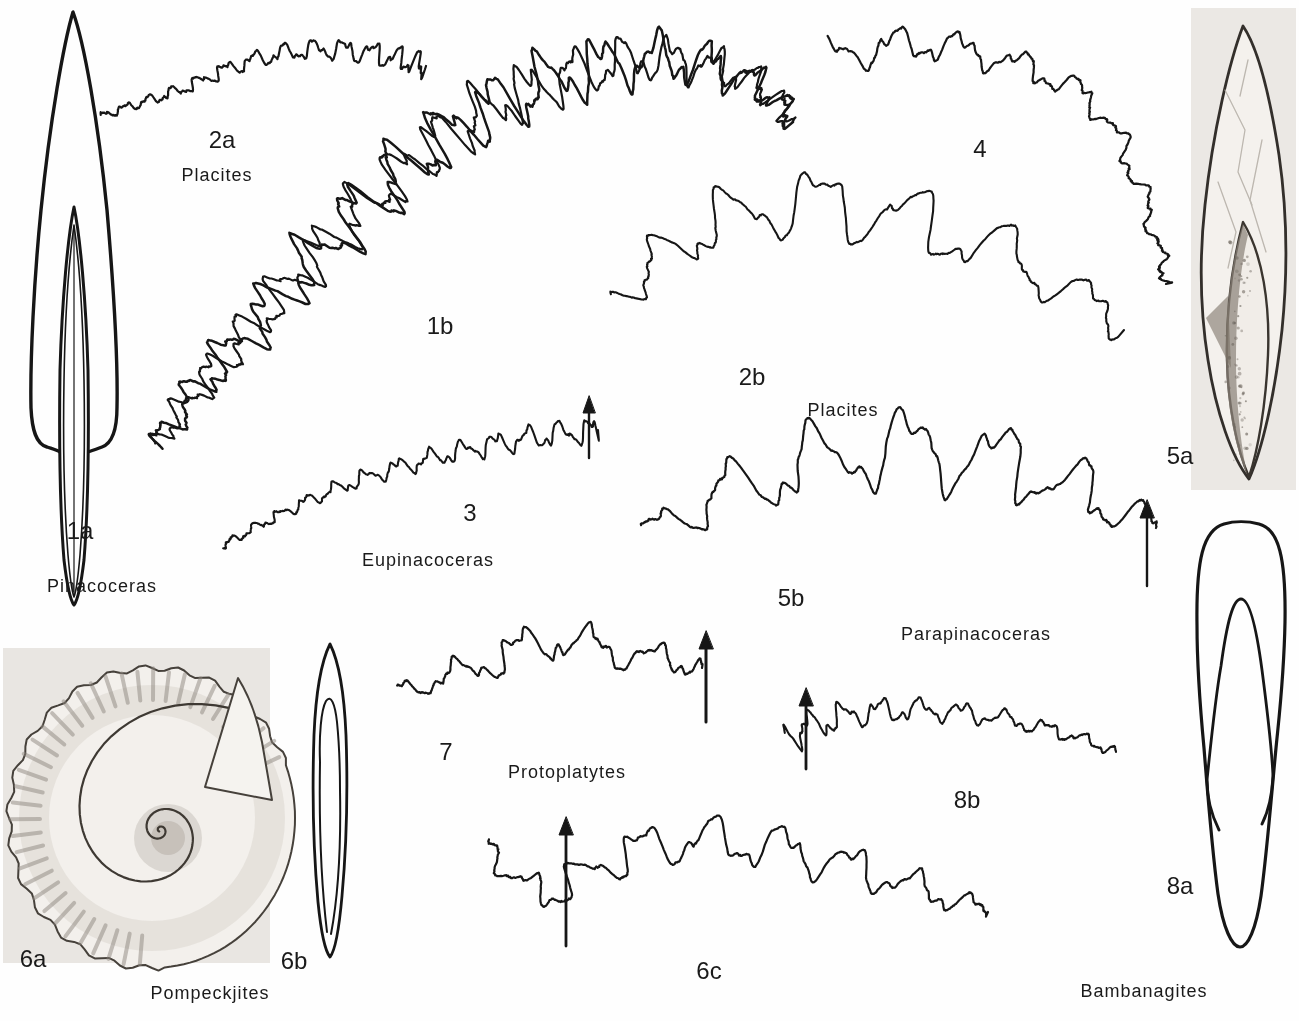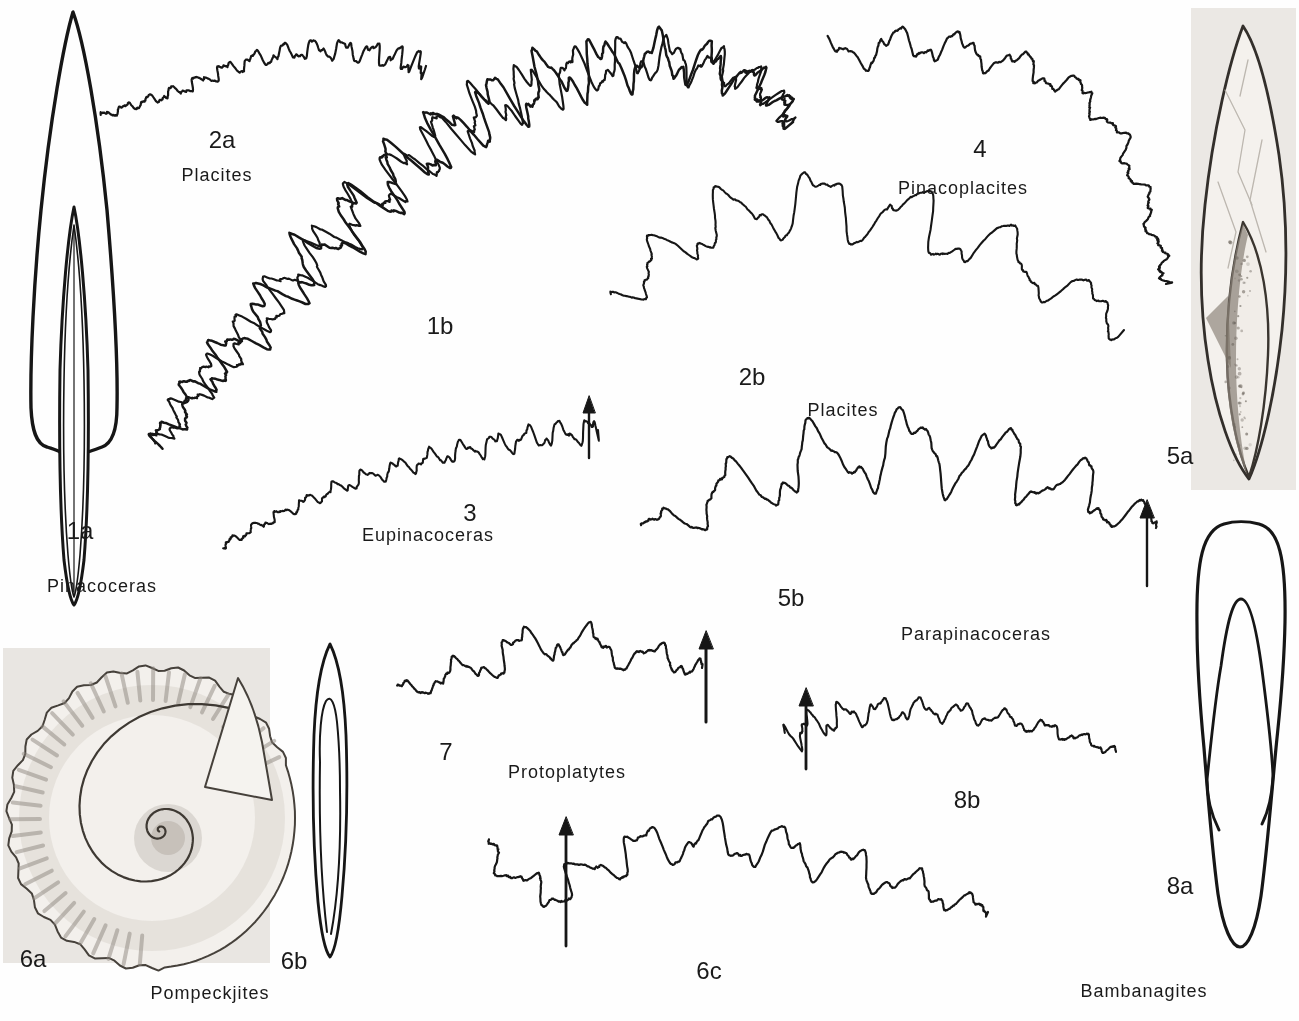--- a/index.html
+++ b/index.html
@@ -220,23 +220,22 @@
 </svg>
 
   <div class="lbl num" style="left:80px;top:531px">1a</div>
   <div class="lbl" style="left:102px;top:586px">Pinacoceras</div>
   <div class="lbl num" style="left:440px;top:326px">1b</div>
   <div class="lbl num" style="left:222px;top:140px">2a</div>
   <div class="lbl" style="left:217px;top:175px">Placites</div>
   <div class="lbl num" style="left:752px;top:377px">2b</div>
   <div class="lbl" style="left:843px;top:410px">Placites</div>
   <div class="lbl num" style="left:470px;top:513px">3</div>
-  <div class="lbl" style="left:428px;top:535px">Eupinacoceras</div>
+  <div class="lbl" style="left:428px;top:560px">Eupinacoceras</div>
   <div class="lbl num" style="left:980px;top:149px">4</div>
-  <div class="lbl" style="left:963px;top:188px">Pinacoplacites</div>
   <div class="lbl num" style="left:1180px;top:456px">5a</div>
   <div class="lbl num" style="left:791px;top:598px">5b</div>
   <div class="lbl" style="left:976px;top:634px">Parapinacoceras</div>
   <div class="lbl num" style="left:33px;top:959px">6a</div>
   <div class="lbl num" style="left:294px;top:961px">6b</div>
   <div class="lbl num" style="left:709px;top:971px">6c</div>
   <div class="lbl" style="left:210px;top:993px">Pompeckjites</div>
   <div class="lbl num" style="left:446px;top:752px">7</div>
   <div class="lbl" style="left:567px;top:772px">Protoplatytes</div>
   <div class="lbl num" style="left:1180px;top:886px">8a</div>

